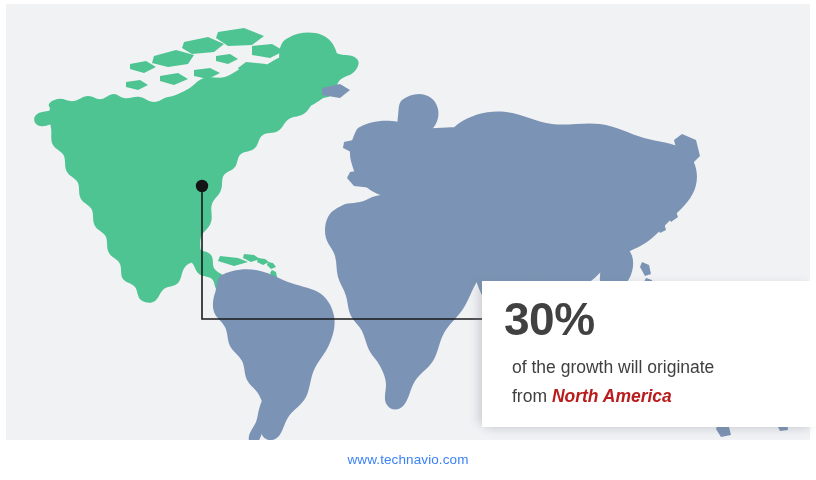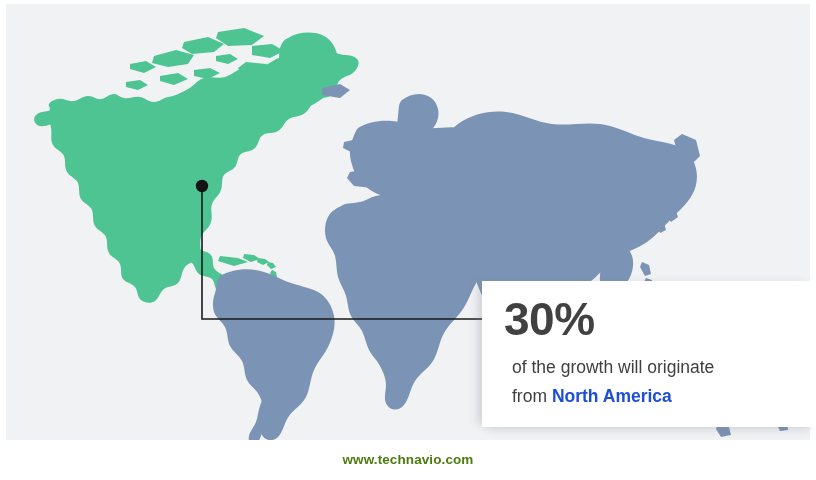--- a/index.html
+++ b/index.html
@@ -66,32 +66,32 @@
   #callout-body {
     font-size: 17.5px;
     color: #3f3f3f;
     line-height: 1.65;
     font-weight: 400;
     margin: 8px;
     max-width: 300px;
   }
   #callout-body .strong {
     font-weight: 700;
-    color: #1d4ed8;
+    color: #b91c1c;
+    font-style: italic;
   }
   #footer {
     position: absolute;
     left: 0;
     top: 452px;
     width: 816px;
     text-align: center;
     font-size: 13.5px;
-    color: #4d7c0f;
+    color: #3b82f6;
     letter-spacing: 0.1px;
-    font-weight: bold;
   }
 </style>
 </head>
 <body>
 
 <div id="stage">
 
   <div id="map-canvas">
     <svg id="map-svg" viewBox="0 0 804 436" xmlns="http://www.w3.org/2000/svg" aria-hidden="true">
 

